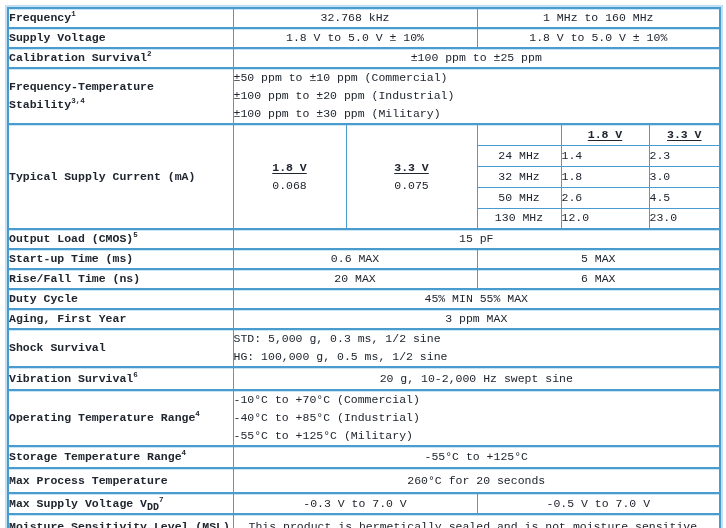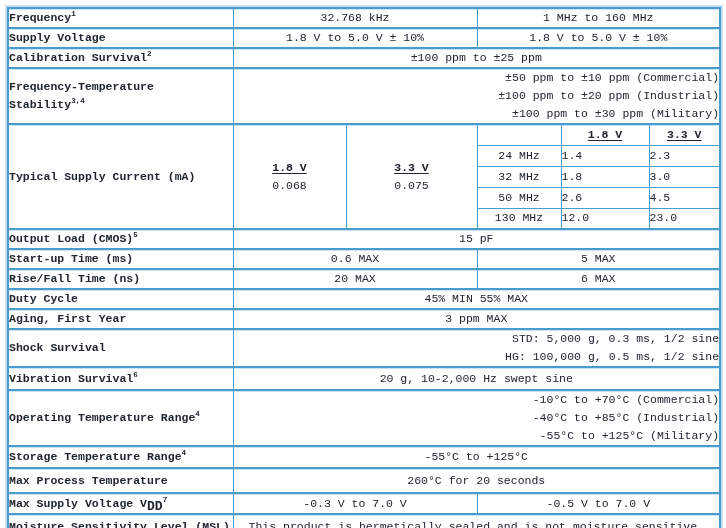--- a/index.html
+++ b/index.html
@@ -46,22 +46,22 @@
   td.val { text-align: center; }
   td.frq { text-align: center; }
   td.num { text-align: left; padding-right: 7px; }
   td.subhdr { text-align: center; }
   .vhdr {
     font-weight: bold;
     text-decoration: underline;
     text-underline-offset: 2px;
   }
   sup { font-size: 7.5px; line-height: 0; }
-  sub { font-size: 13px; line-height: 0; }
-  .line { text-align: right; }
+  sub { font-size: 10px; line-height: 0; }
+  .line { text-align: left; }
 </style>
 </head>
 <body>
 
 <div class="page">
   <table class="spec">
     <colgroup>
       <col style="width:225px">
         <col style="width:113px">
         <col style="width:131px">

